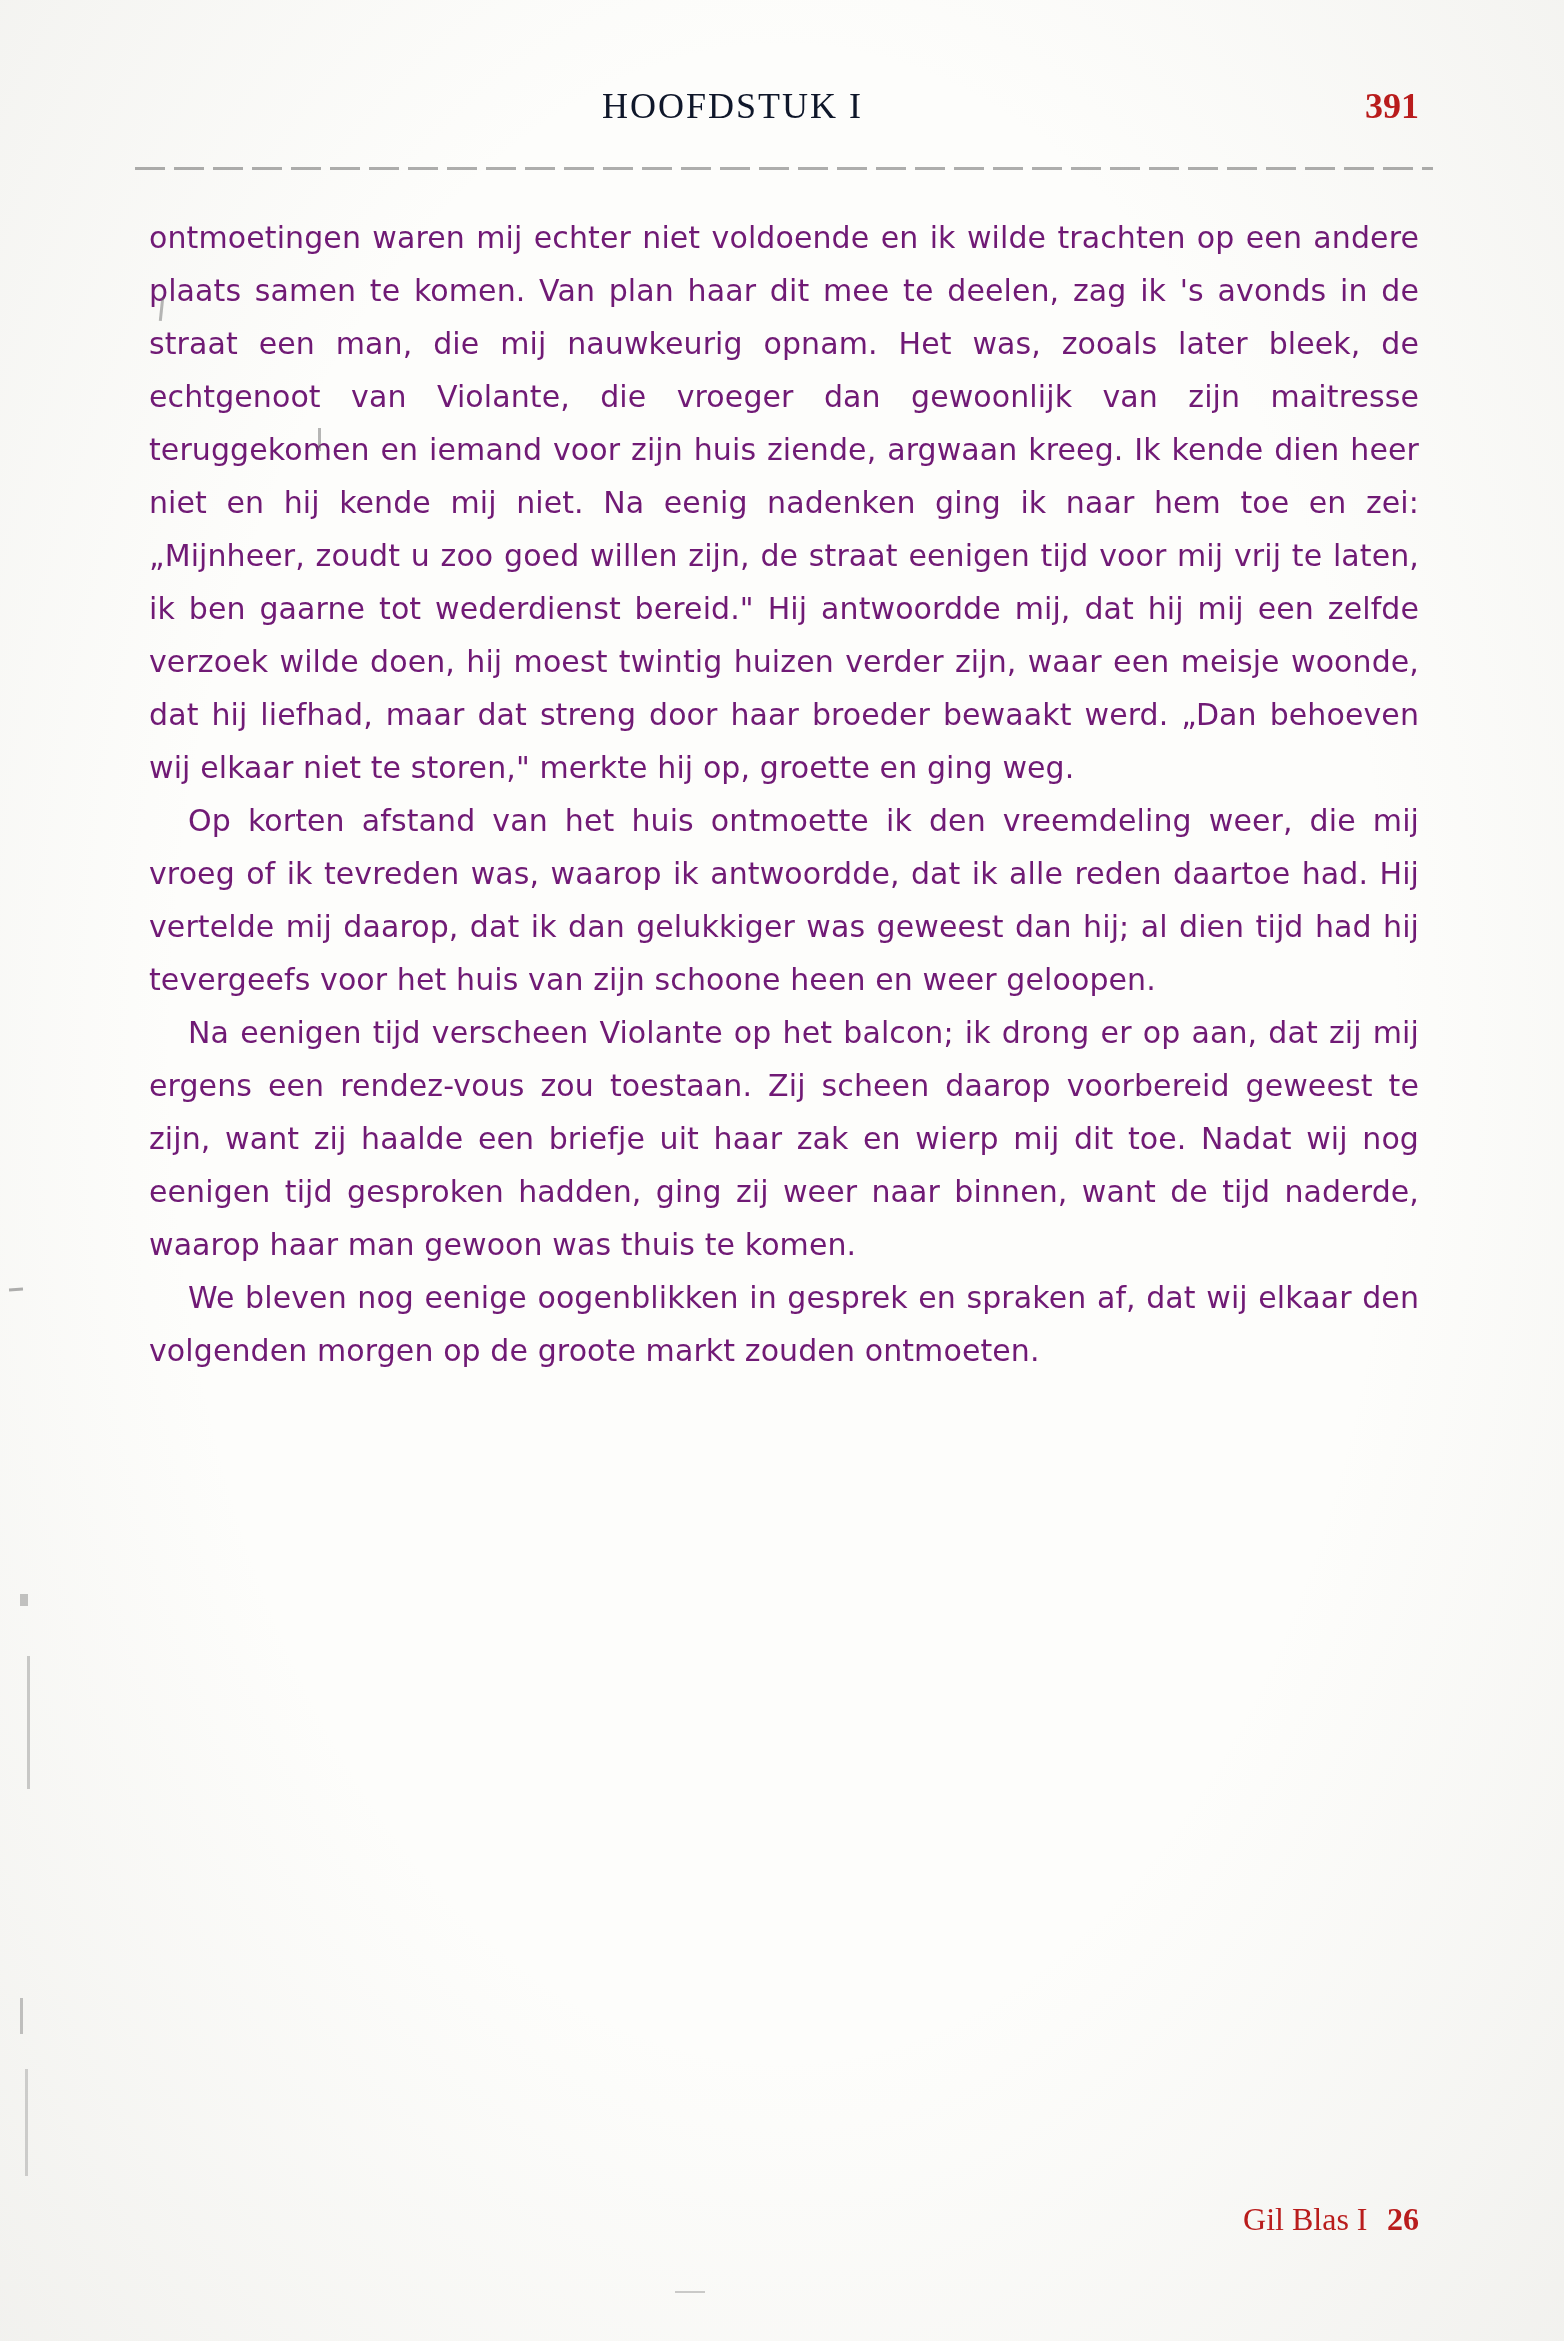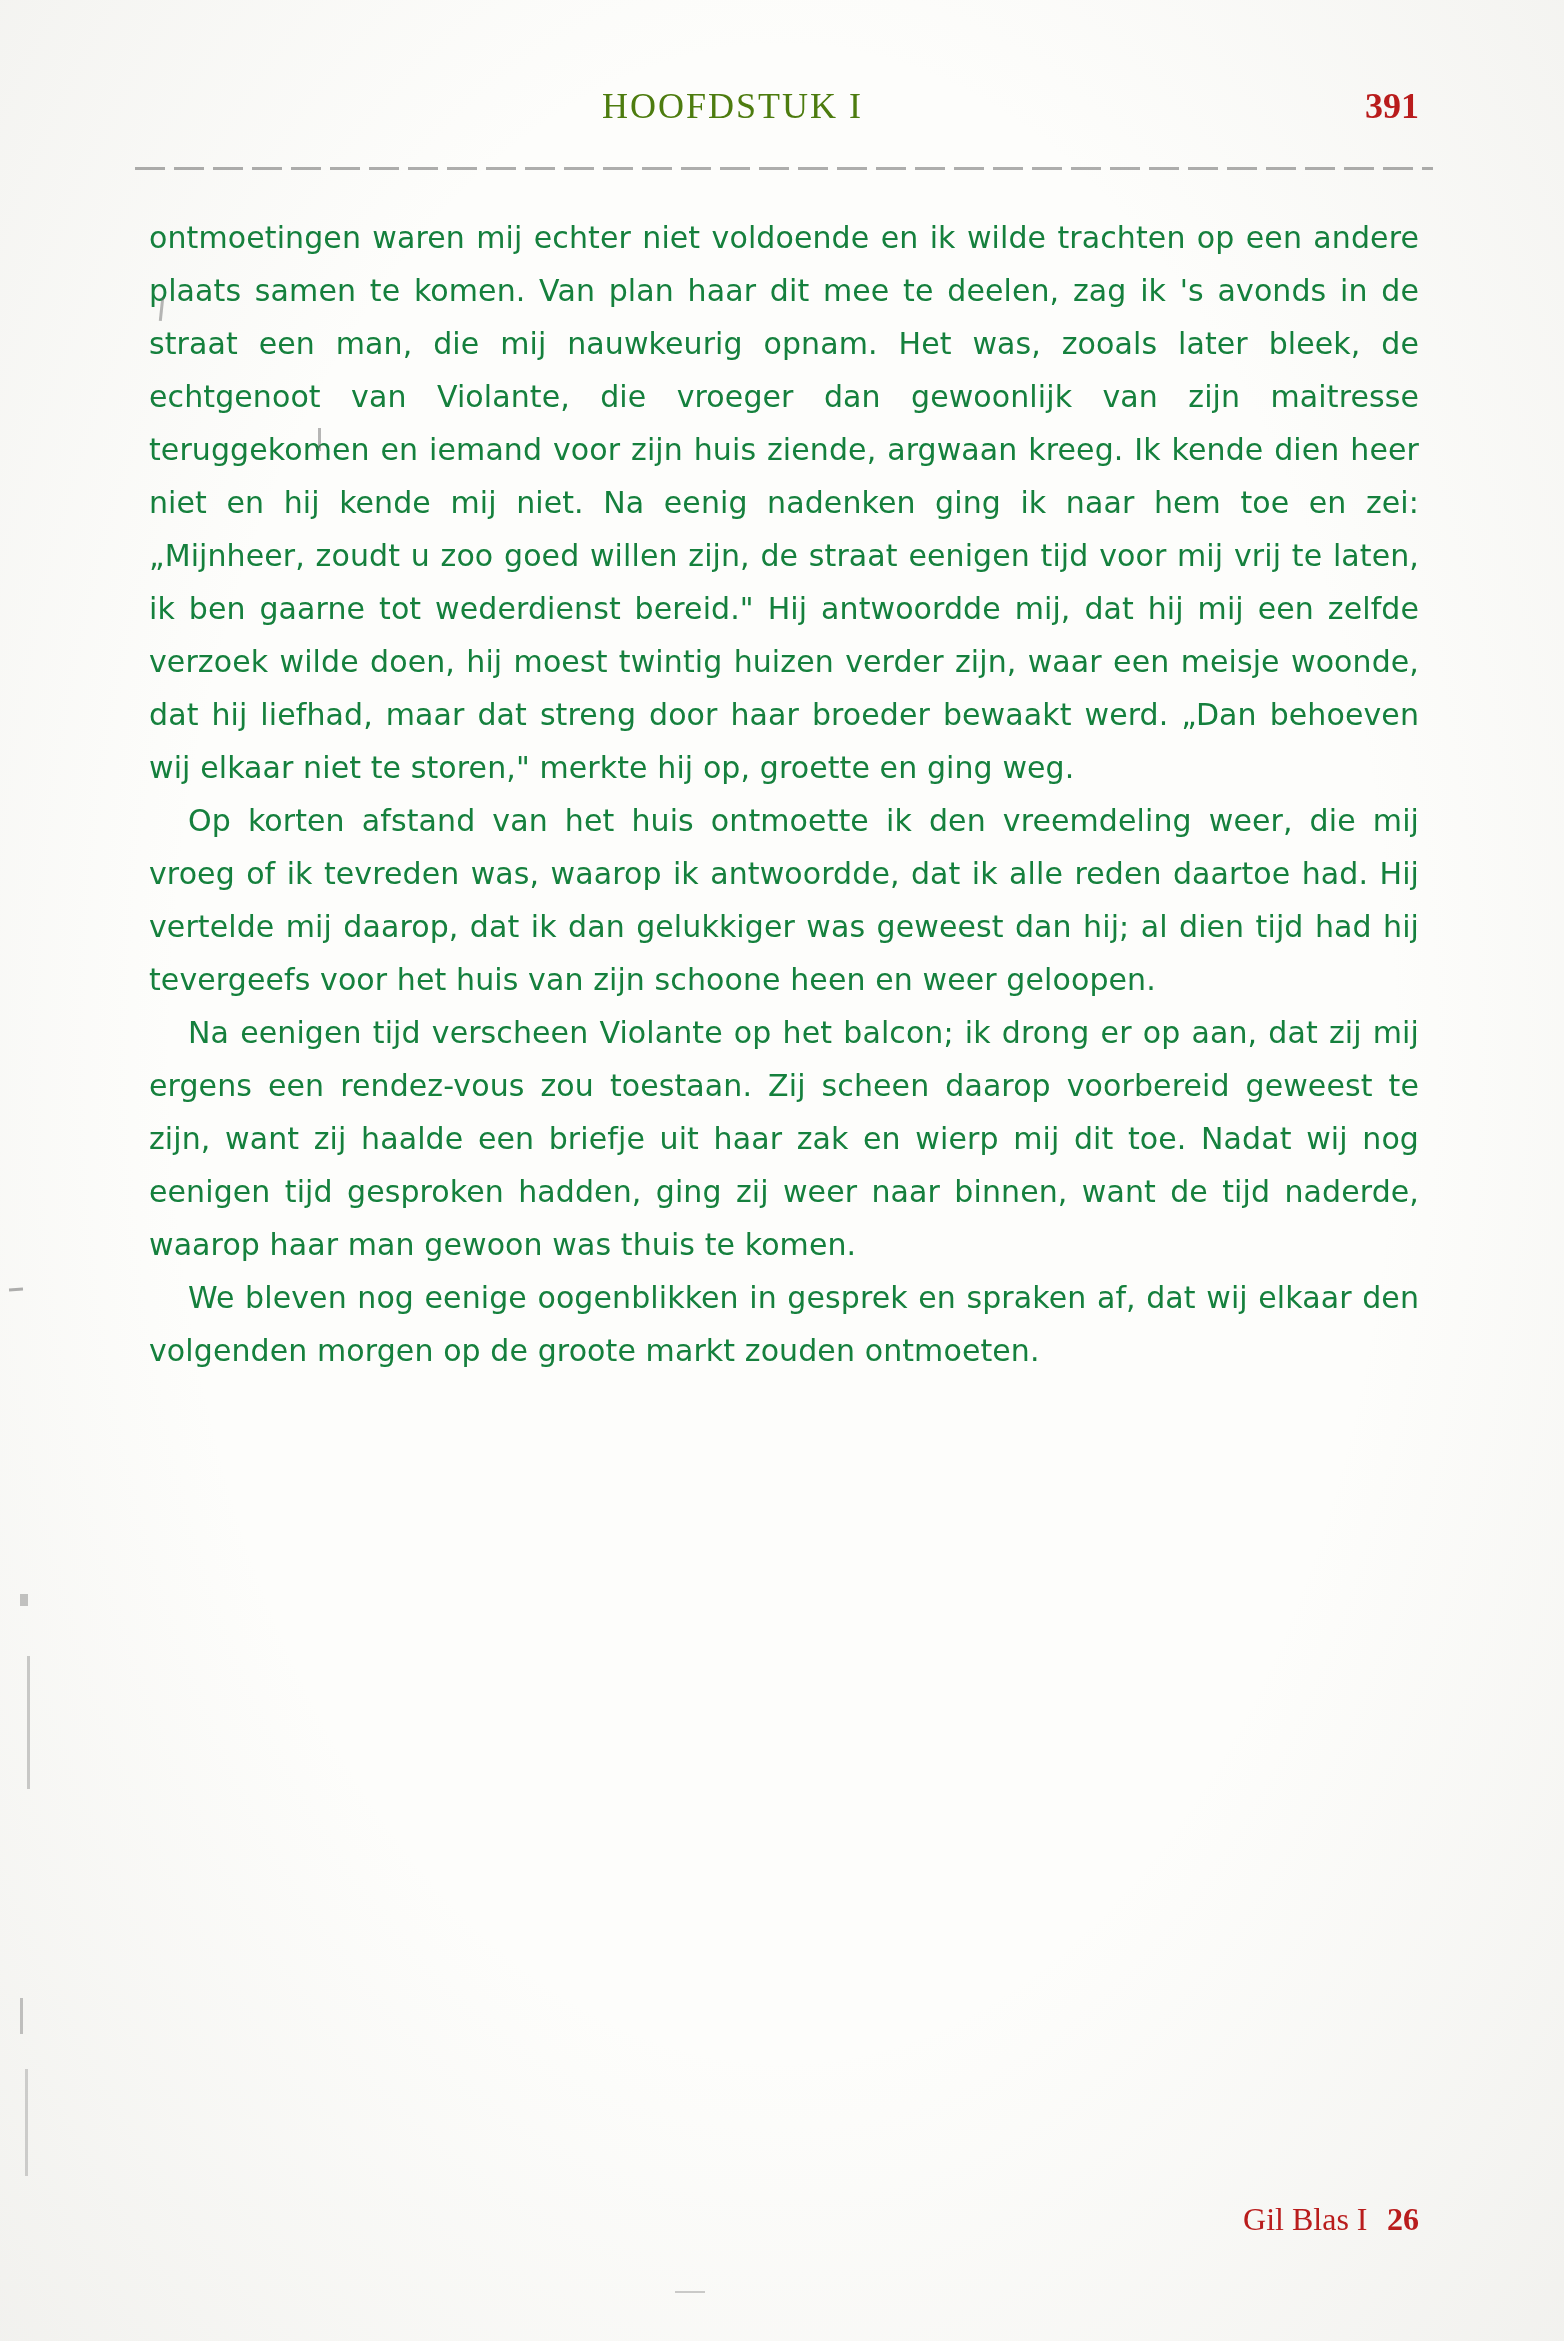--- a/index.html
+++ b/index.html
@@ -37,21 +37,21 @@
     left: 149px;
     width: 1270px;
     display: flex;
     align-items: baseline;
     justify-content: space-between;
   }
   .header-title {
     font-family: "Liberation Serif", serif;
     font-size: 36px;
     letter-spacing: 2px;
-    color: #4d7c0f;
+    color: #0f172a;
     margin-left: 453px;
   }
   .header-pageno {
     font-family: "Liberation Serif", serif;
     font-size: 36px;
     font-weight: bold;
     color: #b91c1c;
   }
 
   .rule {
@@ -72,21 +72,21 @@
   .body-text {
     position: absolute;
     top: 211px;
     left: 149px;
     width: 1270px;
     font-family: "DejaVu Sans", sans-serif;
     font-size: 30px;
     line-height: 53px;
     text-align: justify;
     text-justify: inter-word;
-    color: #15803d;
+    color: #701a75;
     letter-spacing: 0.1px;
   }
   .body-text p {
     margin: 0;
     text-indent: 0;
   }
   .body-text p.indent {
     text-indent: 39px;
   }
 

